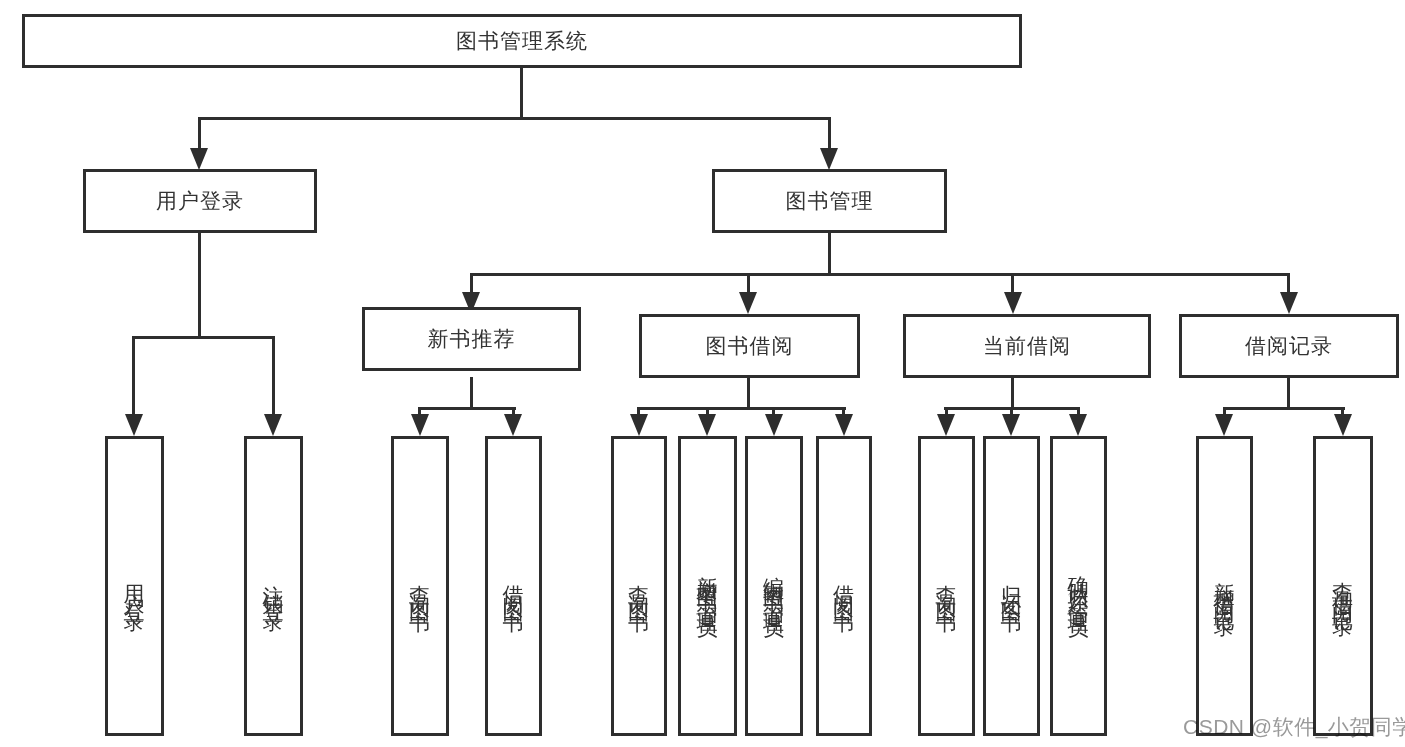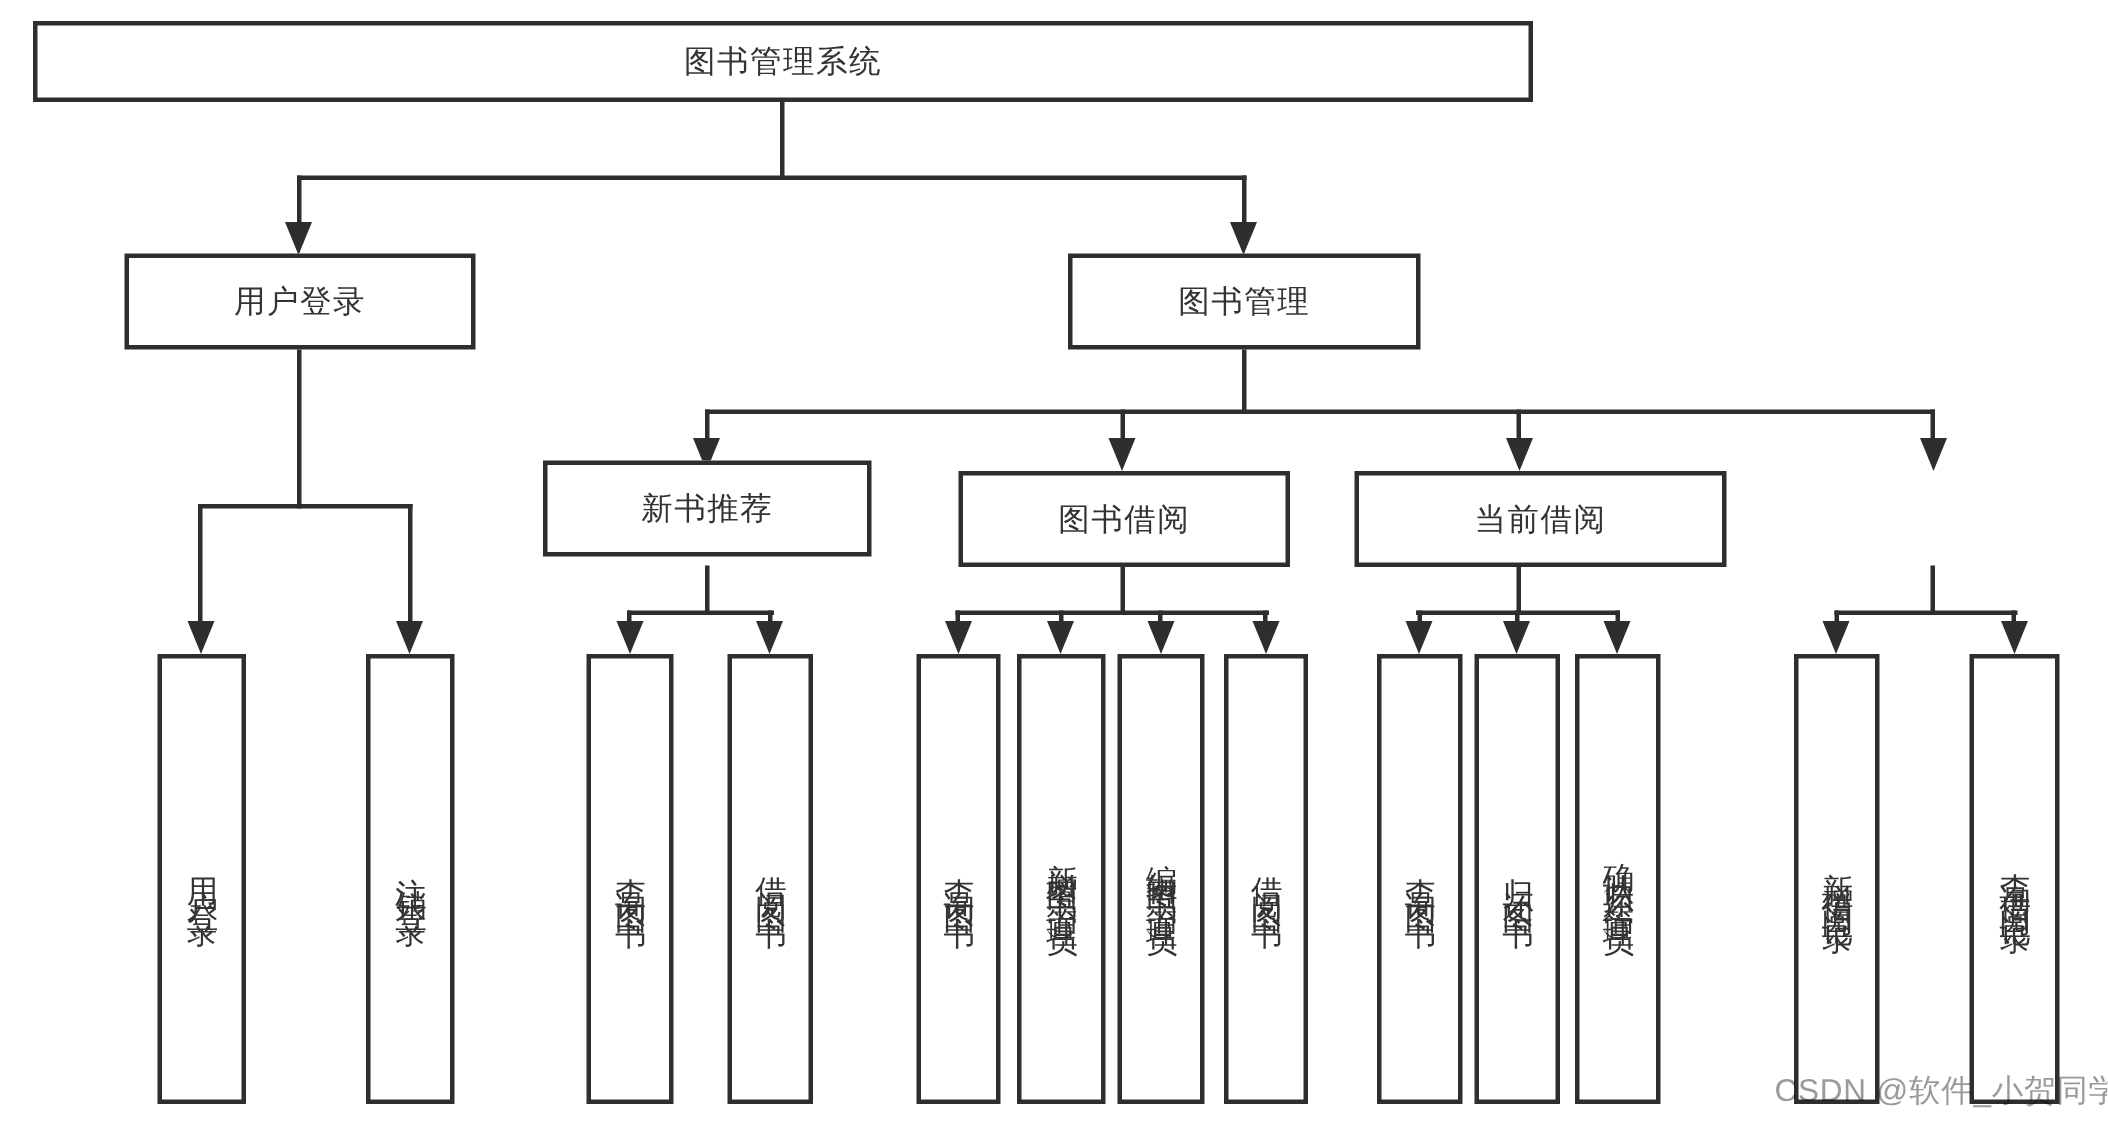--- a/index.html
+++ b/index.html
@@ -125,20 +125,23 @@
 
   <div class="node lvl" style="left:362px;top:307px;width:219px;height:64px;">
     <span>新书推荐</span>
   </div>
   <div class="node lvl" style="left:639px;top:314px;width:221px;height:64px;">
     <span>图书借阅</span>
   </div>
   <div class="node lvl" style="left:903px;top:314px;width:248px;height:64px;">
     <span>当前借阅</span>
   </div>
+  <div class="node lvl" style="left:1179px;top:314px;width:220px;height:64px;">
+    <span>借阅记录</span>
+  </div>
 
   <div class="node leaf" style="left:105px;top:436px;width:59px;height:300px;">
     <span class="vtext">用户登录</span>
   </div>
   <div class="node leaf" style="left:244px;top:436px;width:59px;height:300px;">
     <span class="vtext">注销登录</span>
   </div>
 
   <div class="node leaf" style="left:391px;top:436px;width:58px;height:300px;">
     <span class="vtext">查询图书</span>

